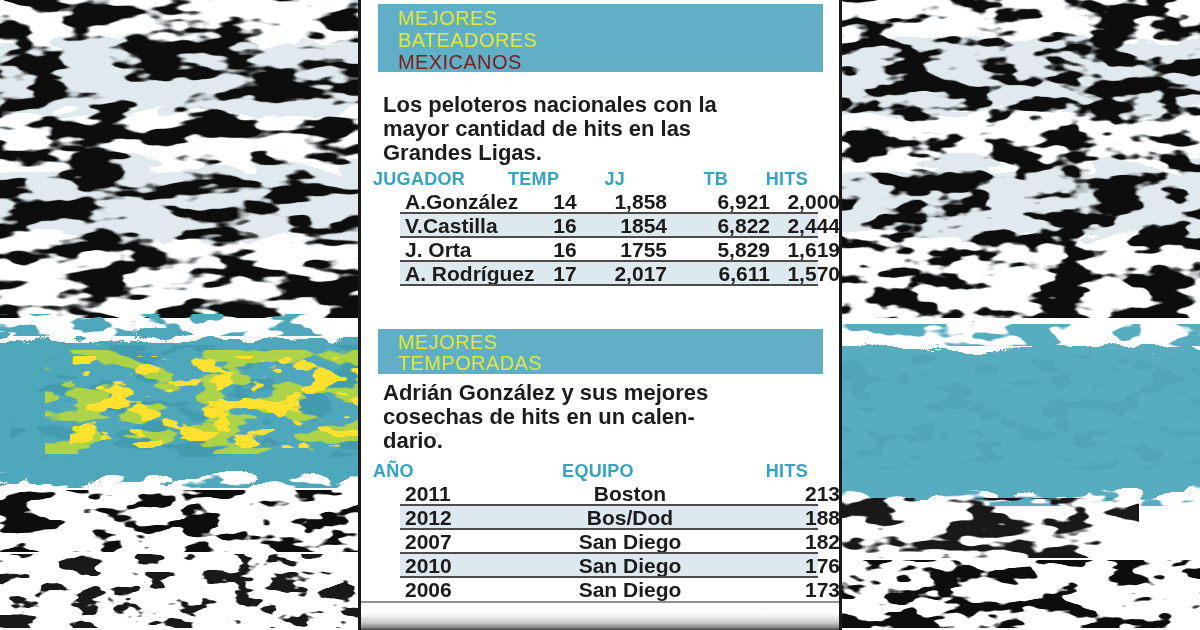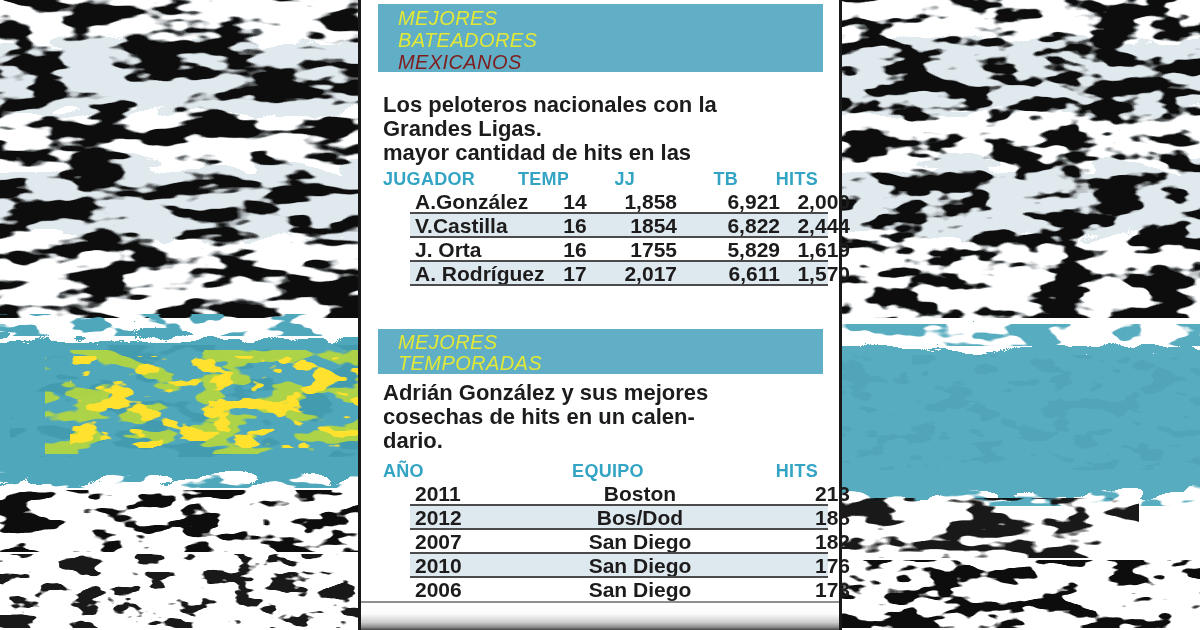--- a/index.html
+++ b/index.html
@@ -12,29 +12,29 @@
   .bg-right{left:839px;width:361px;}
 
   
   .panel{position:absolute;left:358px;top:0;width:484px;height:630px;background:#fff;
          border-left:3px solid #191919;border-right:3px solid #191919;box-sizing:border-box;}
 
   .sec-h{position:absolute;left:17px;width:445px;background:#60afc6;color:#e3e836;
          font-size:20px;letter-spacing:.4px;padding:3px 0 0 20px;box-sizing:border-box;font-weight:400;}
   .h1{top:4px;height:68px;line-height:22px;}
   .h2{top:329px;height:45px;line-height:21px;}
-  .hline{white-space:nowrap;font-style:italic;}
+  .hline{white-space:nowrap;}
   .hline.light{color:#7f1d1d;}
 
   .intro{position:absolute;left:22px;width:440px;font-size:22px;line-height:24px;
          font-weight:700;color:#1d1b1c;}
   .i1{top:93px;}
   .i2{top:381px;}
 
-  .tbl{position:absolute;left:17px;width:450px;box-sizing:border-box;font-weight:700;color:#1d1b1c;}
+  .tbl{position:absolute;left:7px;width:450px;box-sizing:border-box;font-weight:700;color:#1d1b1c;}
   .t1{top:168px;}
   .t2{top:460px;}
   .thead,.trow{display:grid;box-sizing:border-box;padding:0 10px 0 5px;}
   .thead{height:22px;line-height:22px;font-size:18px;color:#33a4c3;letter-spacing:.3px;}
   .trow{height:24px;line-height:23px;font-size:21px;margin-left:32px;}
   .t1 .thead,.t1 .trow{grid-template-columns:135px 50px 82px 103px 65px;}
   .t2 .thead,.t2 .trow{grid-template-columns:110px 230px 95px;}
   .rule{border-bottom:2px solid #4b4b4d;}
   .shade{background:#dde9ee;}
   .al{text-align:left;}
@@ -141,22 +141,22 @@
   <div class="panel">
 
     <div class="sec-h h1">
       <div class="hline">MEJORES</div>
       <div class="hline">BATEADORES</div>
       <div class="hline light">MEXICANOS</div>
     </div>
 
     <div class="intro i1">
       <div>Los peloteros nacionales con la</div>
+      <div>mayor cantidad de hits en las</div>
       <div>Grandes Ligas.</div>
-      <div>mayor cantidad de hits en las</div>
     </div>
 
     <div class="tbl t1">
       <div class="thead">
         <div class="cell al">JUGADOR</div>
         <div class="cell ac">TEMP.</div>
         <div class="cell arp">JJ</div>
         <div class="cell arp">TB</div>
         <div class="cell ar">HITS</div>
       </div>

